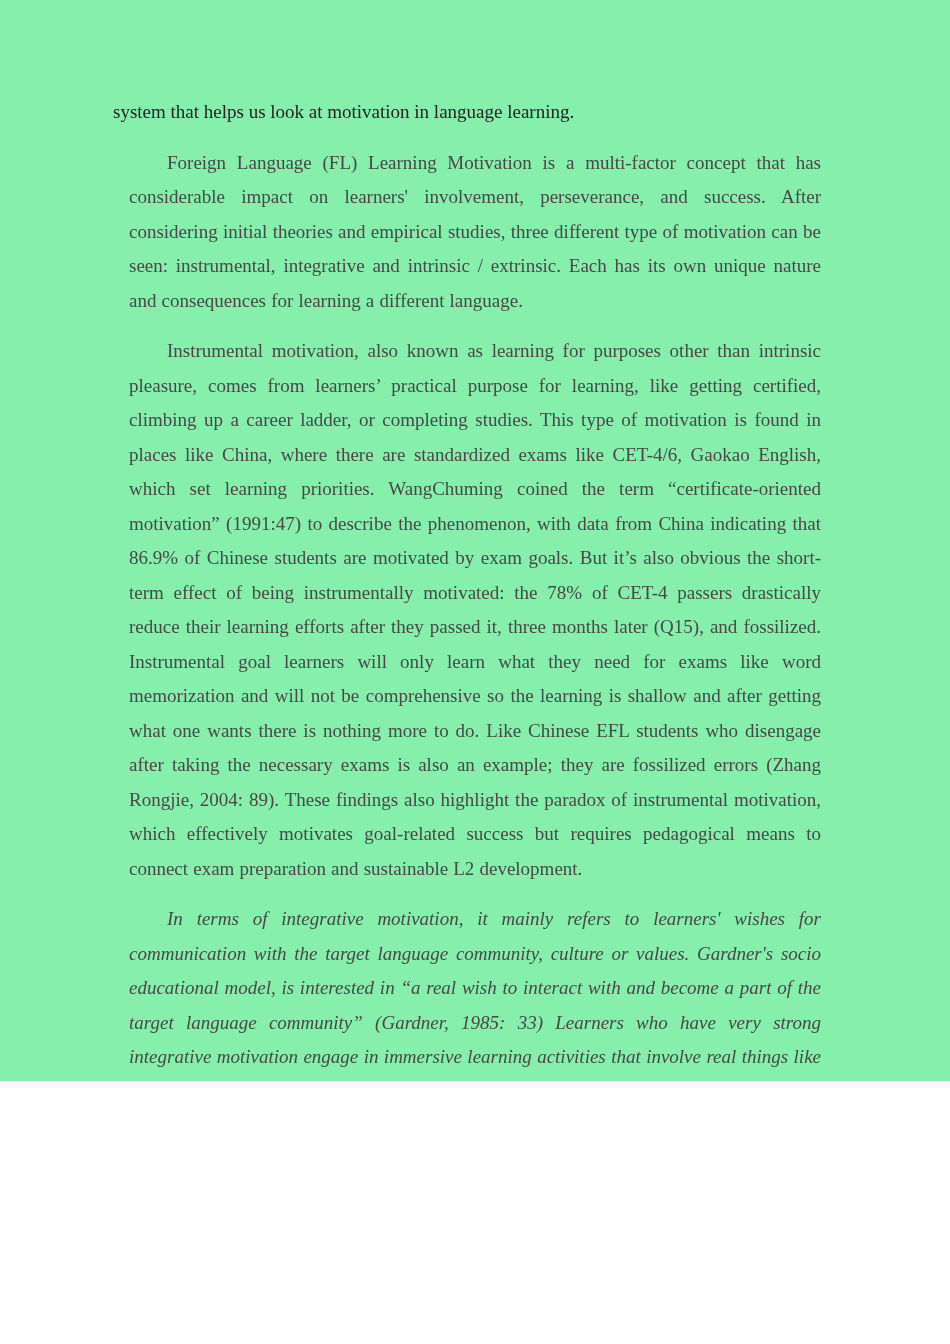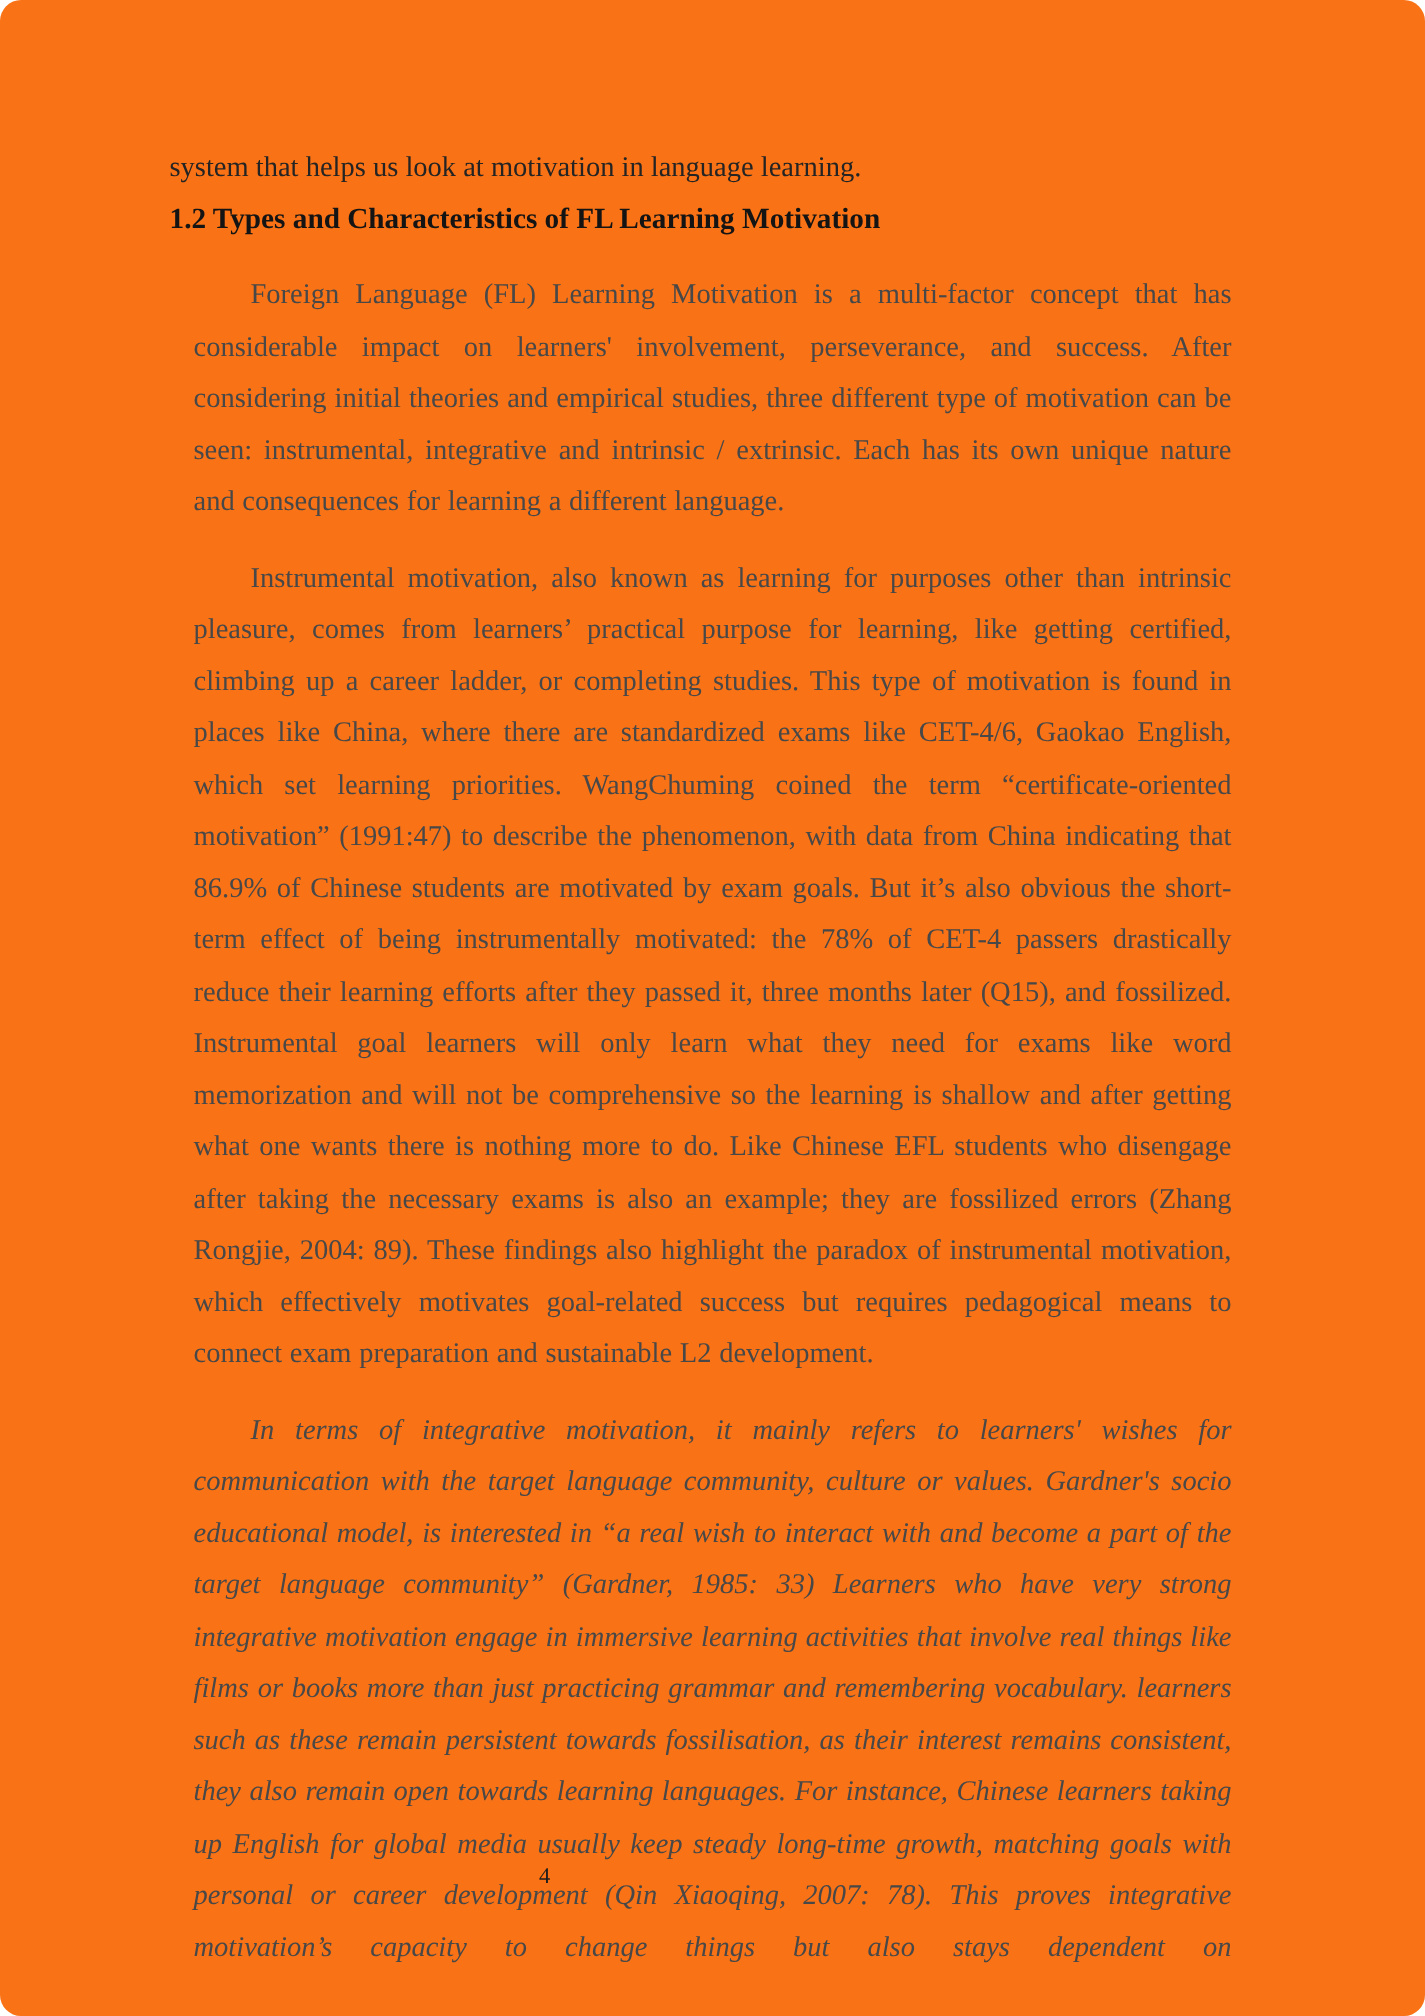--- a/index.html
+++ b/index.html
@@ -3,25 +3,24 @@
 <meta charset="utf-8">
 <style>
   html, body {
     margin: 0;
     padding: 0;
     background: #ffffff;
   }
   .page {
     position: relative;
     width: 950px;
-    height: 1344px;
-    background: #f97316;
+    height: 1081px;
+    background: #86efac;
     overflow: hidden;
     font-family: "Liberation Serif", "DejaVu Serif", serif;
-    border-radius: 14px;
   }
   .content {
     position: absolute;
     left: 113px;
     top: 95px;
     width: 724px;
   }
   .cont-line {
     font-size: 19px;
     line-height: 34.5px;
@@ -57,19 +56,18 @@
     font-size: 15px;
     color: #1c1c1c;
   }
 </style>
 </head>
 <body>
 
 <div class="page">
   <div class="content">
     <p class="cont-line">system that helps us look at motivation in language learning.</p>
-    <h2 class="heading">1.2 Types and Characteristics of FL Learning Motivation</h2>
     <p class="para">Foreign Language (FL) Learning Motivation is a multi-factor concept that has considerable impact on learners' involvement, perseverance, and success. After considering initial theories and empirical studies, three different type of motivation can be seen: instrumental, integrative and intrinsic / extrinsic. Each has its own unique nature and consequences for learning a different language.</p>
     <p class="para">Instrumental motivation, also known as learning for purposes other than intrinsic pleasure, comes from learners’ practical purpose for learning, like getting certified, climbing up a career ladder, or completing studies. This type of motivation is found in places like China, where there are standardized exams like CET-4/6, Gaokao English, which set learning priorities. WangChuming coined the term “certificate-oriented motivation” (1991:47) to describe the phenomenon, with data from China indicating that 86.9% of Chinese students are motivated by exam goals. But it’s also obvious the short-term effect of being instrumentally motivated: the 78% of CET-4 passers drastically reduce their learning efforts after they passed it, three months later (Q15), and fossilized. Instrumental goal learners will only learn what they need for exams like word memorization and will not be comprehensive so the learning is shallow and after getting what one wants there is nothing more to do. Like Chinese EFL students who disengage after taking the necessary exams is also an example; they are fossilized errors (Zhang Rongjie, 2004: 89). These findings also highlight the paradox of instrumental motivation, which effectively motivates goal-related success but requires pedagogical means to connect exam preparation and sustainable L2 development.</p>
     <p class="para justify-last">In terms of integrative motivation, it mainly refers to learners' wishes for communication with the target language community, culture or values. Gardner's socio educational model, is interested in “a real wish to interact with and become a part of the target language community” (Gardner, 1985: 33) Learners who have very strong integrative motivation engage in immersive learning activities that involve real things like films or books more than just practicing grammar and remembering vocabulary. learners such as these remain persistent towards fossilisation, as their interest remains consistent, they also remain open towards learning languages. For instance, Chinese learners taking up English for global media usually keep steady long-time growth, matching goals with personal or career development (Qin Xiaoqing, 2007: 78). This proves integrative motivation’s capacity to change things but also stays dependent on</p>
   </div>
   <div class="page-number">4</div>
 </div>
 
 </body></html>

